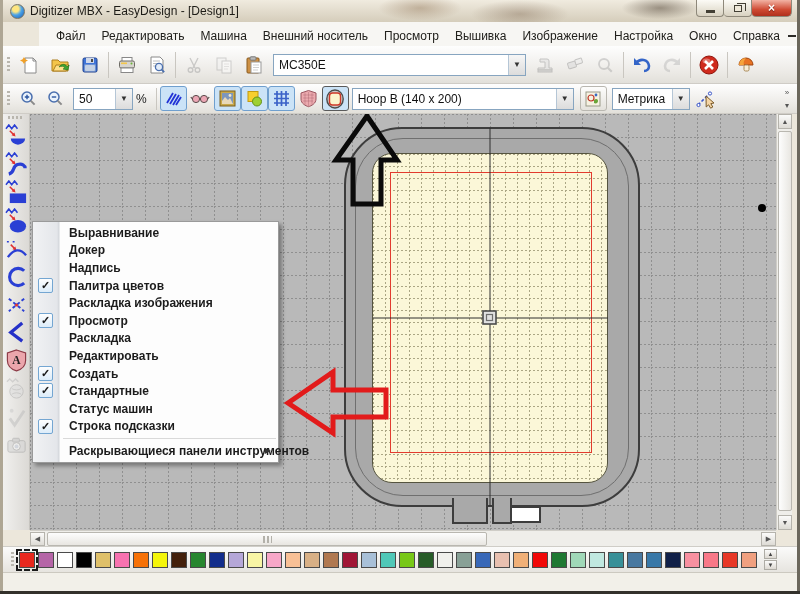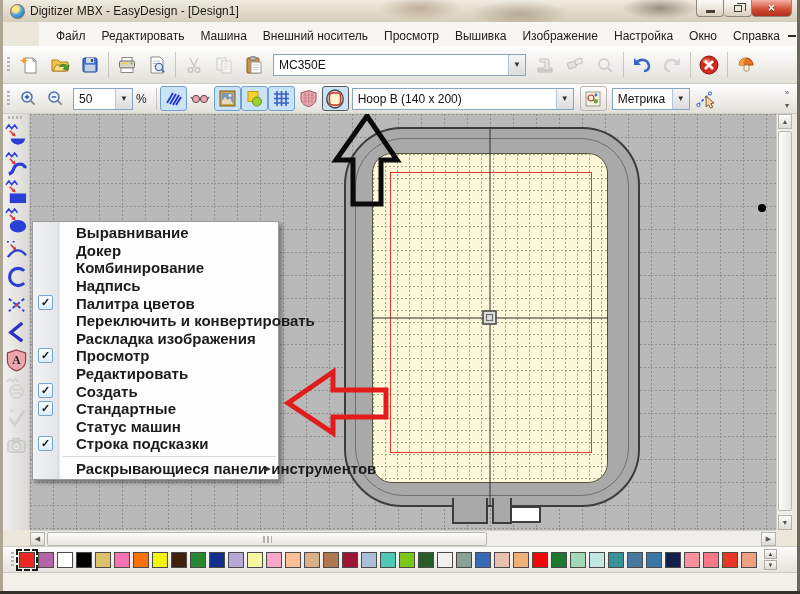--- a/index.html
+++ b/index.html
@@ -112,21 +112,21 @@
     background:linear-gradient(#fdfdfd,#e8e6e1); border:1px solid #b9b7b0; border-radius:2px;
     display:flex; align-items:center; justify-content:center; }
   .hs-grip { width:9px; height:7px;
     background:repeating-linear-gradient(90deg,#b3b1aa 0 2px, transparent 2px 4px); }
 
   
   .cmenu { position:absolute; left:32px; top:221px; width:247px; z-index:25;
     background:linear-gradient(90deg,#f1f2f4 0,#e4e6ea 24px,#d3d6db 26px,#fdfdfd 27px);
     border:1px solid #9a9a9a; box-shadow:3px 3px 4px rgba(0,0,0,.35); padding:2px 0; }
   .cm-row { position:relative; height:17.6px; display:flex; align-items:center; padding-left:36px; }
-  .cm-label { font-size:15px; font-weight:600; color:#1c1c1c; white-space:nowrap;margin-left:7px; }
+  .cm-label { font-size:12px; font-weight:600; color:#1c1c1c; white-space:nowrap; }
   .cm-check { position:absolute; left:5px; top:1px; width:15px; height:15px;
     border:1px solid #74a6d2; border-radius:2px; background:linear-gradient(#fefefe,#dcecf9);
     font-size:11px; font-weight:bold; color:#1a1a1a; display:flex; align-items:center; justify-content:center; }
   .cm-sub { position:absolute; right:7px; font-size:8px; color:#333; }
   .cm-sep { border-top:1px solid #d9d9d9; margin:3px 2px 3px 30px; }
 
   
   .watermark { position:absolute; left:540px; top:513px; z-index:28; font-family:"Liberation Serif", serif;
     font-size:27px; font-weight:700; color:#0a0a0a; letter-spacing:0;
     text-shadow:1px 1px 0 rgba(255,255,255,.55), -1px -1px 0 rgba(255,255,255,.4); }
@@ -543,38 +543,35 @@
 
   <div class="cmenu">
     <div>
         <div class="cm-row">
           <span class="cm-label">Выравнивание</span>
         </div>
         <div class="cm-row">
           <span class="cm-label">Докер</span>
         </div>
         <div class="cm-row">
-          <span class="cm-label">Комбинирование</span>
-        </div>
-        <div class="cm-row">
           <span class="cm-label">Надпись</span>
         </div>
         <div class="cm-row">
           <span class="cm-check">✓</span>
           <span class="cm-label">Палитра цветов</span>
         </div>
         <div class="cm-row">
-          <span class="cm-label">Переключить и конвертировать</span>
-        </div>
-        <div class="cm-row">
           <span class="cm-label">Раскладка изображения</span>
         </div>
         <div class="cm-row">
           <span class="cm-check">✓</span>
           <span class="cm-label">Просмотр</span>
+        </div>
+        <div class="cm-row">
+          <span class="cm-label">Раскладка</span>
         </div>
         <div class="cm-row">
           <span class="cm-label">Редактировать</span>
         </div>
         <div class="cm-row">
           <span class="cm-check">✓</span>
           <span class="cm-label">Создать</span>
         </div>
         <div class="cm-row">
           <span class="cm-check">✓</span>

